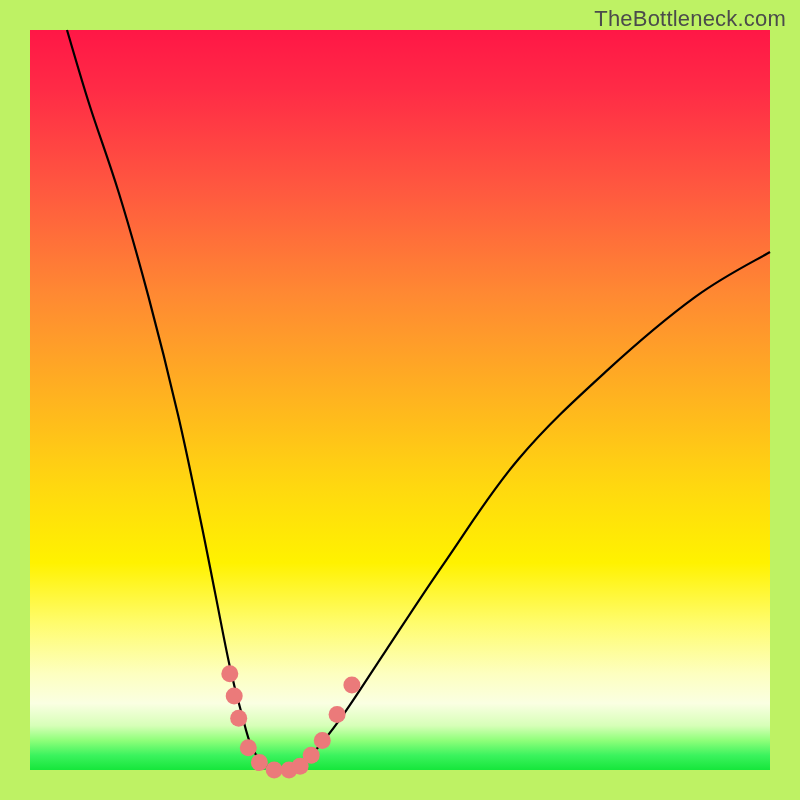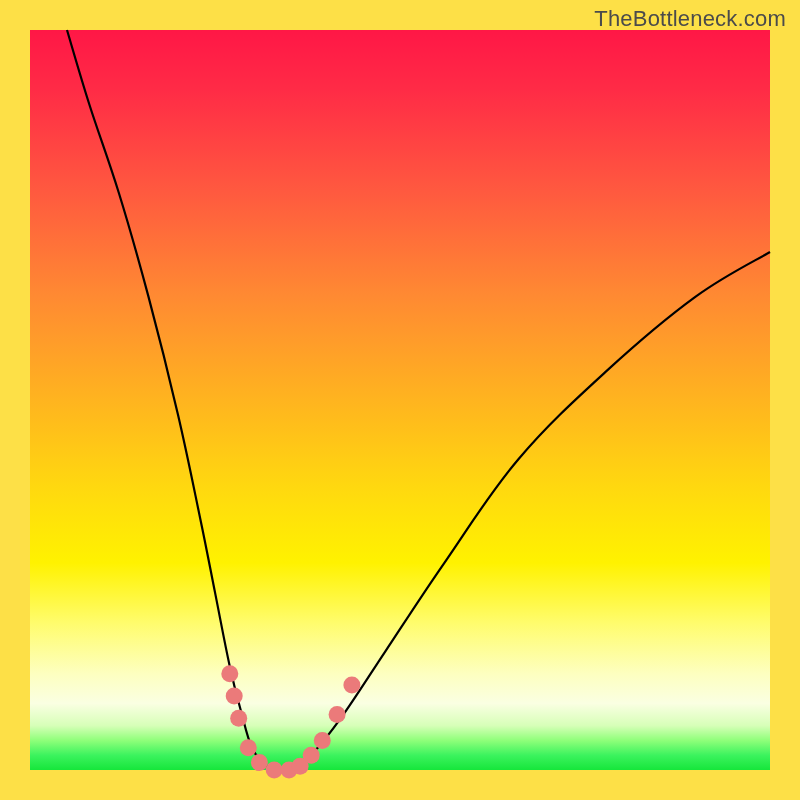--- a/index.html
+++ b/index.html
@@ -8,21 +8,21 @@
     width: 800px;
     height: 800px;
     overflow: hidden;
     background: #000;
     font-family: Arial, Helvetica, sans-serif;
   }
   .frame {
     position: relative;
     width: 800px;
     height: 800px;
-    background: #fde047;
+    background: #bef264;
   }
   .plot-area {
     position: absolute;
     left: 30px;
     top: 30px;
     width: 740px;
     height: 740px;
     
     background: linear-gradient(
       to bottom,

